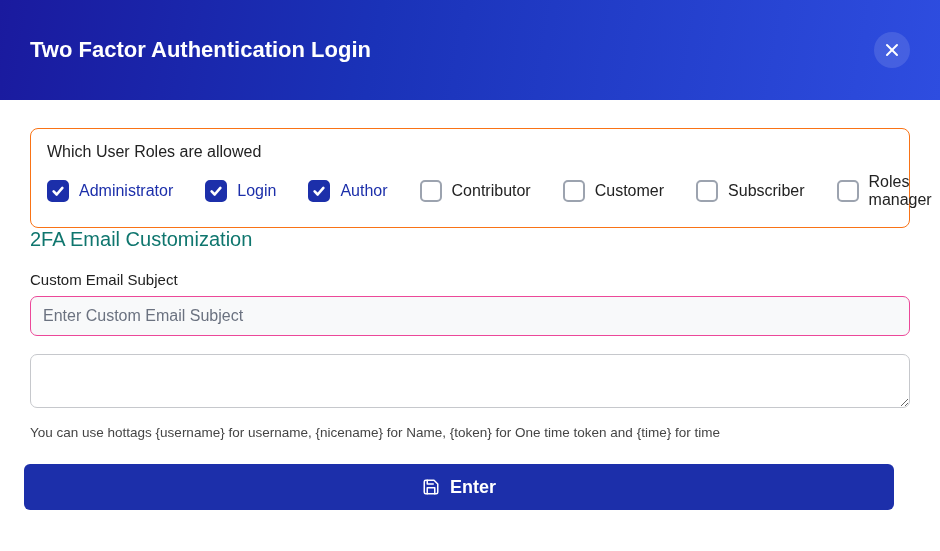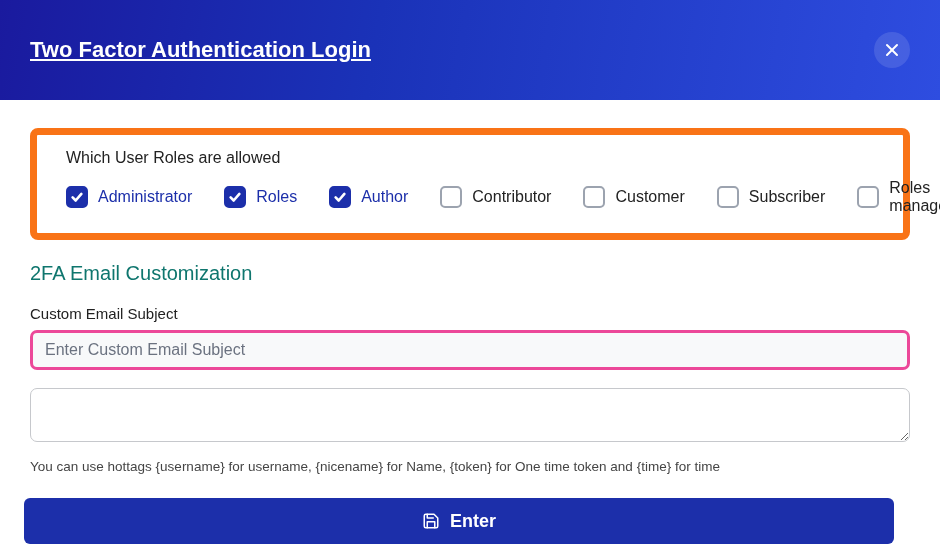--- a/index.html
+++ b/index.html
@@ -17,41 +17,39 @@
     background: linear-gradient(100deg, #1a1a9e 0%, #1a32b8 40%, #2e4de0 100%);
     display: flex;
     align-items: center;
     justify-content: space-between;
     padding: 0 30px;
   }
   .header h1 {
     color: #fff;
     font-size: 22px;
     font-weight: 600;
-    text-decoration: underline;
   }
   .close-btn {
     width: 36px;
     height: 36px;
     border-radius: 50%;
     background: rgba(255,255,255,0.12);
     display: flex;
     align-items: center;
     justify-content: center;
     cursor: pointer;
   }
   .close-btn svg { stroke: #fff; }
   .content {
     padding: 28px 30px 0 30px;
   }
   .card {
-    border: 7px solid #f97316;
+    border: 1px solid #f97316;
     border-radius: 8px;
-    padding: 14px 16px 18px 29px;
-    margin-bottom: 22px;
+    padding: 14px 16px 18px 16px;
   }
   .card-title {
     font-size: 16px;
     font-weight: 500;
     margin-bottom: 12px;
   }
   .roles-row {
     display: flex;
     align-items: center;
     flex-wrap: nowrap;
@@ -103,21 +101,21 @@
     margin-top: 6px;
   }
   .field-label {
     font-size: 15px;
     margin-bottom: 8px;
     display: block;
   }
   .text-input {
     width: 100%;
     height: 40px;
-    border: 3px solid #ec4899;
+    border: 1px solid #ec4899;
     border-radius: 7px;
     padding: 0 12px;
     font-size: 16px;
     color: #333;
     background: #f8f9fa;
   }
   .text-input::placeholder {
     color: #6b7280;
   }
   .textarea {
@@ -181,21 +179,21 @@
         </span>
         <span class="role-label active">Administrator</span>
       </div>
 
       <div class="role">
         <span class="chk checked">
           <svg width="14" height="14" viewBox="0 0 16 16" fill="none" stroke="#fff" stroke-width="3" stroke-linecap="round" stroke-linejoin="round">
               <polyline points="3 8.5 6.5 12 13 4.5"></polyline>
             </svg>
         </span>
-        <span class="role-label active">Roles</span>
+        <span class="role-label active">Login</span>
       </div>
 
       <div class="role">
         <span class="chk checked">
           <svg width="14" height="14" viewBox="0 0 16 16" fill="none" stroke="#fff" stroke-width="3" stroke-linecap="round" stroke-linejoin="round">
               <polyline points="3 8.5 6.5 12 13 4.5"></polyline>
             </svg>
         </span>
         <span class="role-label active">Author</span>
       </div>

